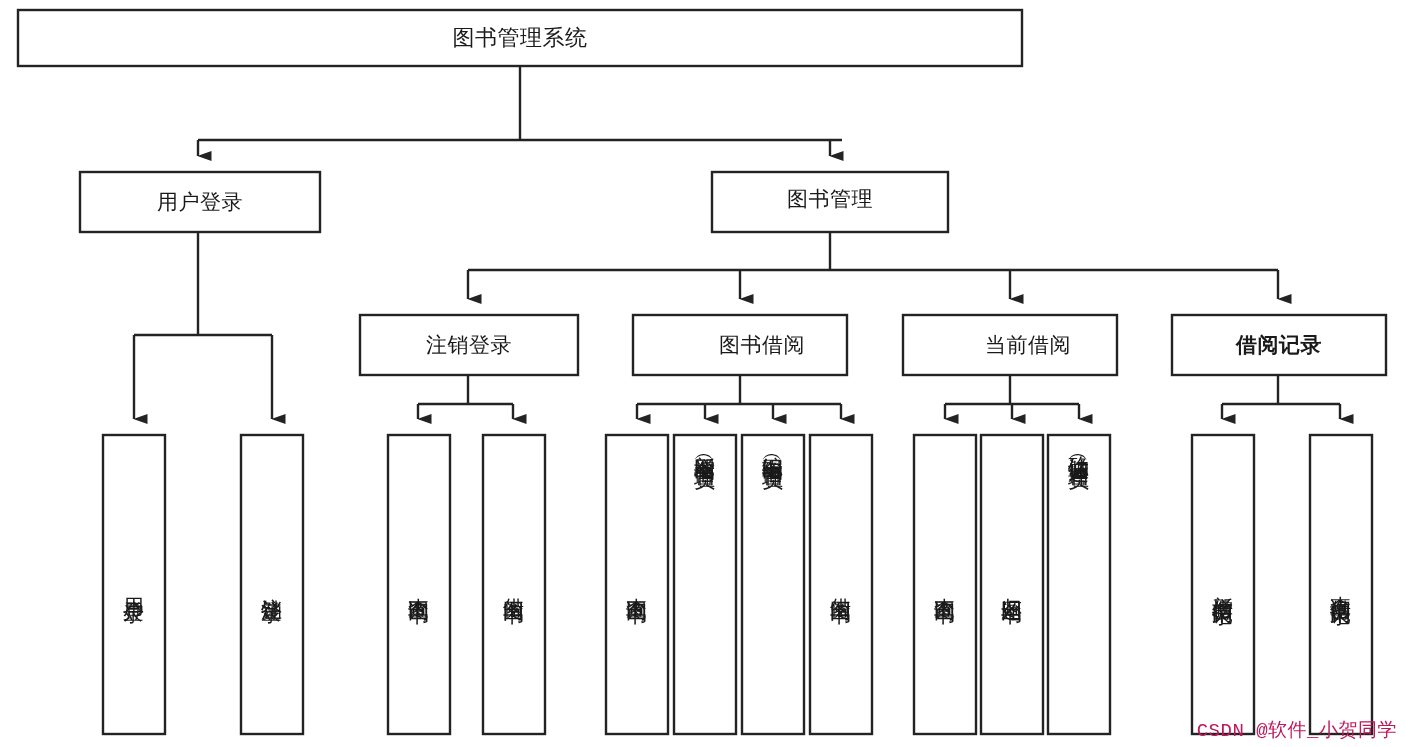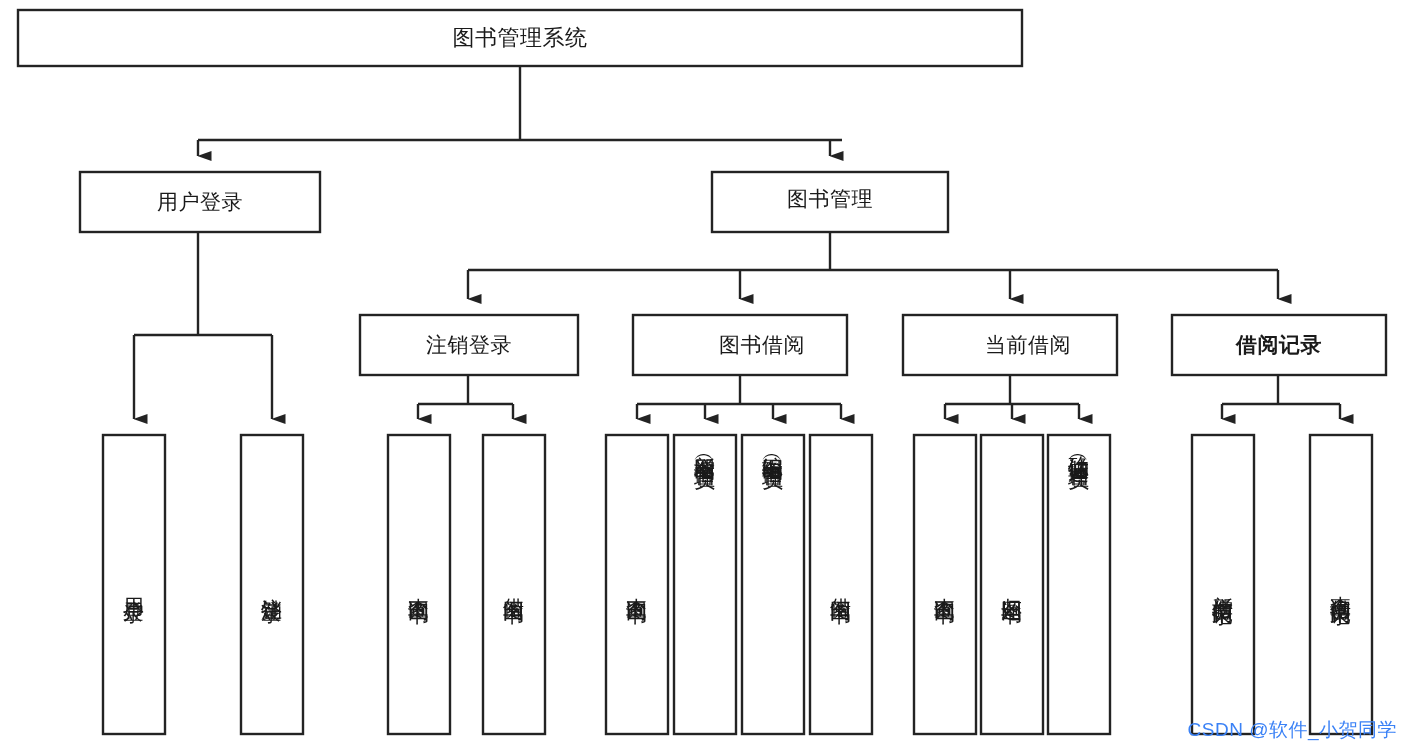--- a/index.html
+++ b/index.html
@@ -73,22 +73,22 @@
   }
   .label-v.centered {
     justify-content: center;
     padding-top: 0;
   }
   .watermark {
     position: absolute;
     right: 8px;
     bottom: 4px;
     font-size: 19px;
-    color: #3b82f6;
-    font-family: Liberation Sans, sans-serif;
+    color: #be185d;
+    font-family: Liberation Mono, monospace;
     white-space: nowrap;
     letter-spacing: 0.5px;
   }
 </style>
 </head>
 <body>
 
 <div id="diagram-root">
 
   <svg id="diagram-svg" viewBox="0 0 1405 747">

